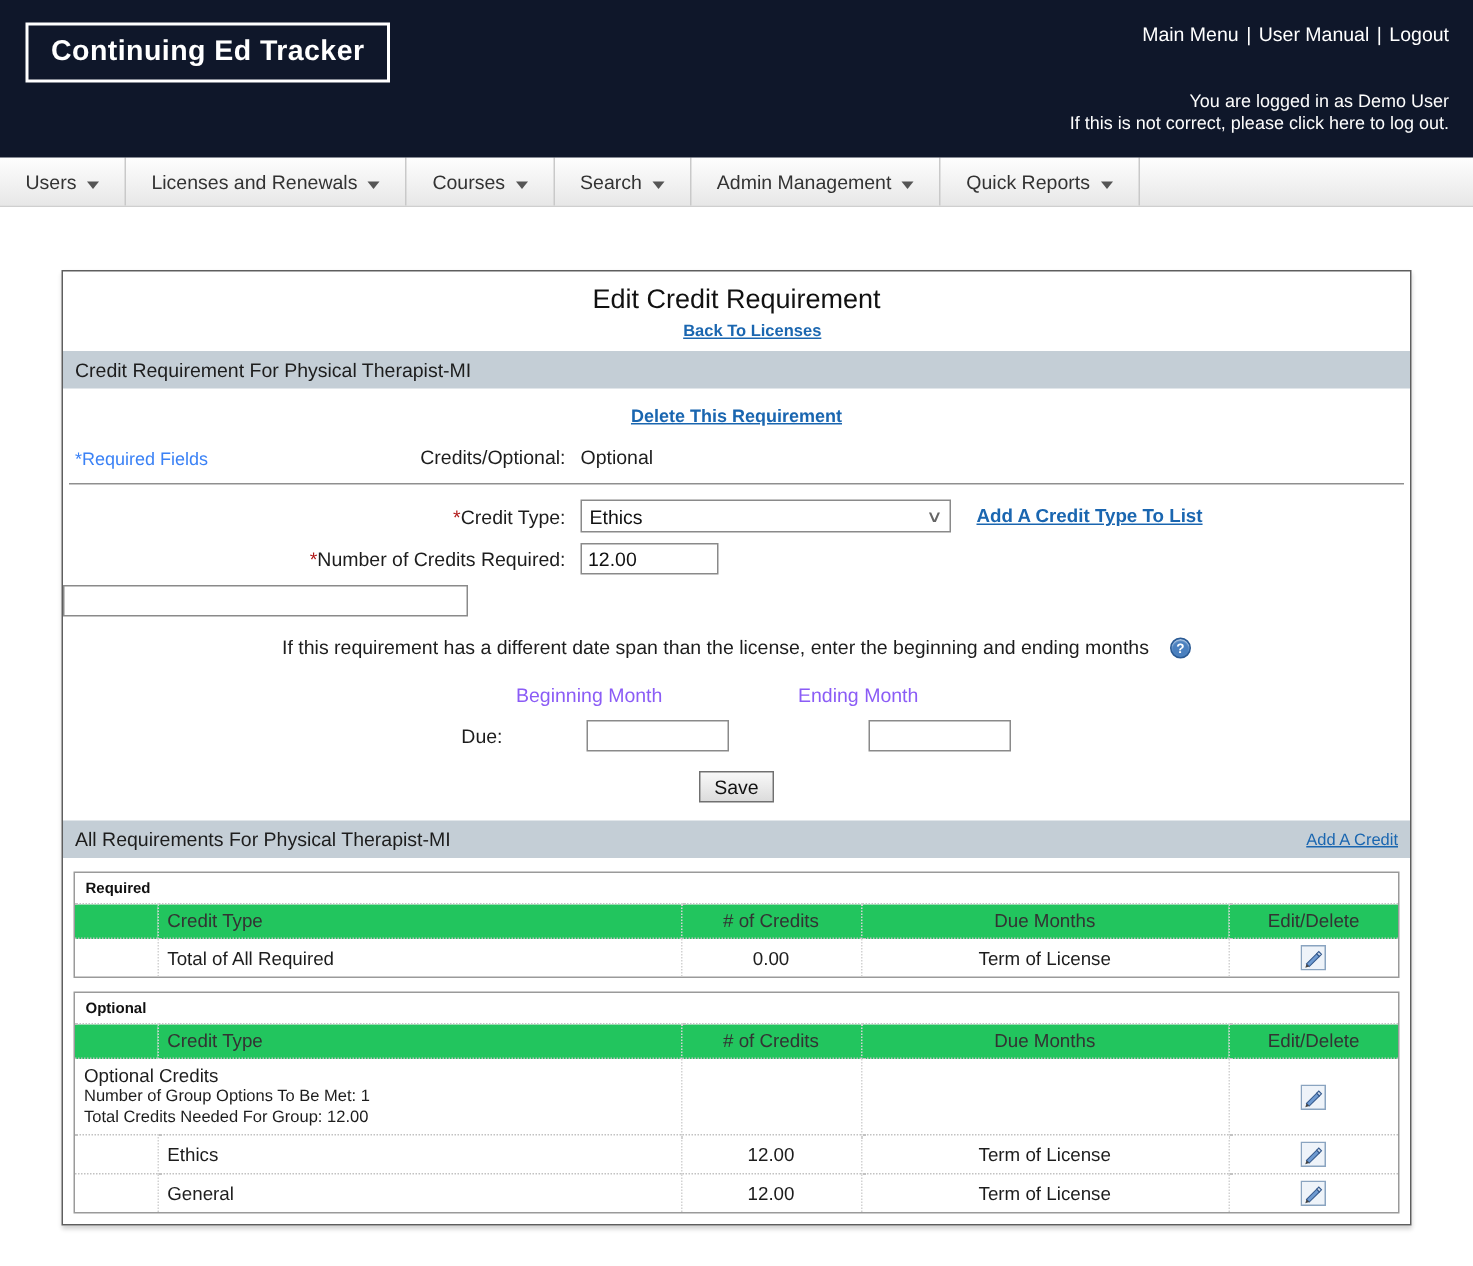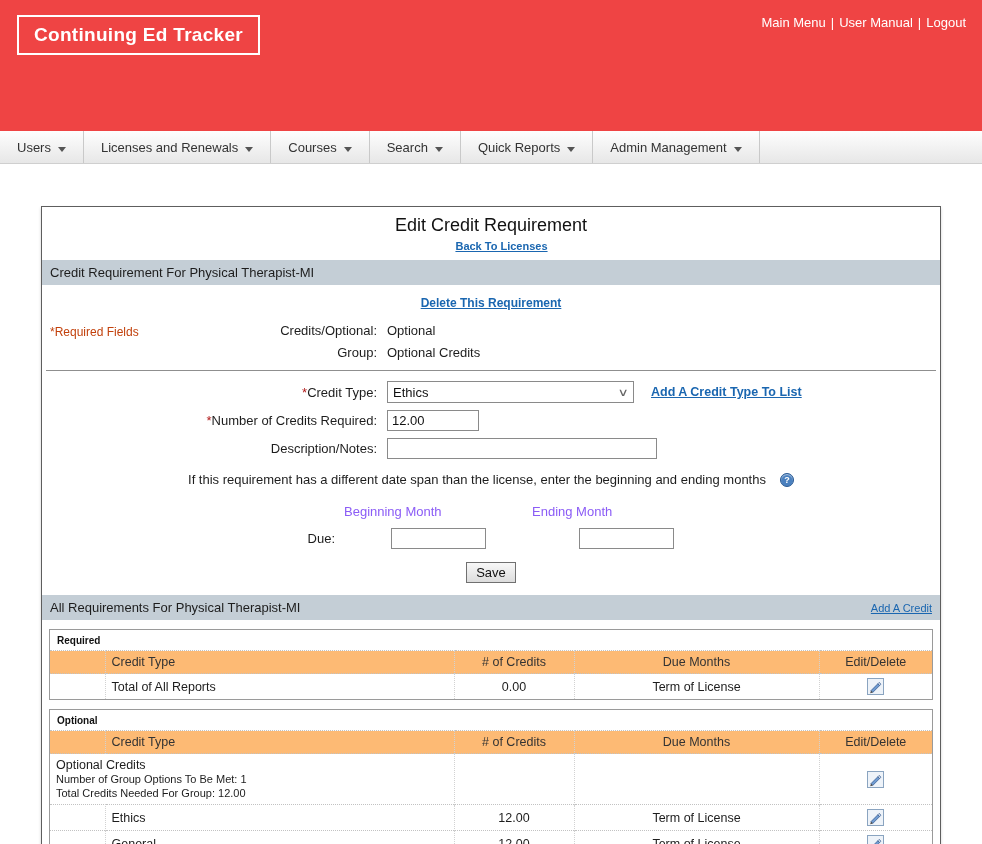--- a/index.html
+++ b/index.html
@@ -6,21 +6,21 @@
   html,body { background:#fff; }
   body {
     width:982px; height:844px; overflow:hidden; position:relative;
     font-family:"Liberation Sans","DejaVu Sans",sans-serif;
     font-size:13px; color:#222;
   }
   a { color:#1a66b0; text-decoration:underline; cursor:pointer; }
 
   
   .top-header {
-    background:#ef4444; height:131px; position:relative; color:#fff;
+    background:#0f172a; height:105px; position:relative; color:#fff;
   }
   .logo-box {
     position:absolute; left:17px; top:15px;
     border:2px solid #fff; padding:7px 15px;
     font-size:19px; font-weight:bold; letter-spacing:.3px; color:#fff;
   }
   .header-links {
     position:absolute; top:15px; right:16px; font-size:13px; color:#fff;
   }
   .header-links a { color:#fff; text-decoration:none; }
@@ -62,21 +62,21 @@
     display:flex; align-items:center; justify-content:space-between;
   }
   .section-bar a { font-size:11px; font-weight:normal; }
 
   
   .form-area { padding:6px 0 0 0; }
   .center-link-row { text-align:center; padding:4px 0 6px 0; }
   .center-link-row a { font-size:12px; font-weight:bold; }
 
   .static-rows { position:relative; }
-  .req-note { position:absolute; left:8px; top:2px; color:#c2410c; font-size:12px; }
+  .req-note { position:absolute; left:8px; top:2px; color:#3b82f6; font-size:12px; }
   .form-row { display:flex; align-items:center; margin:7px 0; }
   .form-label { width:345px; text-align:right; padding-right:10px; color:#1d1d1d; flex:none; }
   .form-value { color:#1d1d1d; }
   .req-star { color:#b11a1a; }
 
   .rule { border:none; border-top:1px solid #8f8f8f; margin:10px 4px 10px 4px; }
 
   .fake-select {
     width:247px; height:22px; border:1px solid #8a8a8a; background:#fff;
     display:flex; align-items:center; justify-content:space-between;
@@ -121,60 +121,64 @@
 
   
   .tables-area { padding:9px 7px 7px 7px; }
   .req-box { border:1px solid #9a9a9a; background:#fff; margin-bottom:9px; }
   .req-box:last-child { margin-bottom:0; }
   .box-title { font-weight:bold; font-size:10px; padding:5px 7px 4px 7px; color:#111; }
 
   table.req-table { width:100%; border-collapse:collapse; table-layout:fixed; font-size:12.5px; }
   .req-table td { padding:4px 6px; border-top:1px dotted #c2c2c2; border-right:1px dotted #d2d2d2; color:#1d1d1d; }
   .req-table td:last-child { border-right:none; }
-  .req-table tr.thead td { background:#fdba74; color:#333; }
+  .req-table tr.thead td { background:#22c55e; color:#333; }
   .req-table .c { text-align:center; }
   .group-cell { line-height:14px; }
   .group-name { font-size:12.5px; }
   .group-sub { font-size:11px; }
   .edit-btn { display:inline-block; width:17px; height:17px; cursor:pointer; vertical-align:middle; }
 </style>
 </head>
 <body>
 
 <div class="top-header">
   <div class="logo-box">Continuing Ed Tracker</div>
   <div class="header-links">
     <a>Main Menu</a><span class="sep">|</span><a>User Manual</a><span class="sep">|</span><a>Logout</a>
   </div>
+  <div class="logged-in">
+    <div>You are logged in as Demo User</div>
+    <div>If this is not correct, please click here to log out.</div>
+  </div>
 </div>
 
 <div class="menu-bar">
   <div class="menu-item">
     <span>Users</span>
     <span class="chev-down"></span>
   </div>
   <div class="menu-item">
     <span>Licenses and Renewals</span>
     <span class="chev-down"></span>
   </div>
   <div class="menu-item">
     <span>Courses</span>
     <span class="chev-down"></span>
   </div>
   <div class="menu-item">
     <span>Search</span>
     <span class="chev-down"></span>
   </div>
   <div class="menu-item">
+    <span>Admin Management</span>
+    <span class="chev-down"></span>
+  </div>
+  <div class="menu-item">
     <span>Quick Reports</span>
-    <span class="chev-down"></span>
-  </div>
-  <div class="menu-item">
-    <span>Admin Management</span>
     <span class="chev-down"></span>
   </div>
 </div>
 
 <div class="panel">
 
   <div class="page-title">Edit Credit Requirement</div>
   <div class="back-link-row">
     <a class="back-link">Back To Licenses</a>
   </div>
@@ -187,45 +191,40 @@
 
     <div class="center-link-row">
       <a>Delete This Requirement</a>
     </div>
 
     <div class="static-rows">
       <span class="req-note">*Required Fields</span>
       <div class="form-row">
         <div class="form-label">Credits/Optional:</div>
         <div class="form-value">Optional</div>
-      </div>
-      <div class="form-row">
-        <div class="form-label">Group:</div>
-        <div class="form-value">Optional Credits</div>
       </div>
     </div>
 
     <hr class="rule">
 
     <div class="form-row">
       <div class="form-label"><span class="req-star">*</span><span>Credit Type:</span></div>
       <div class="fake-select">
         <span>Ethics</span>
         <span class="sel-chev">∨</span>
       </div>
       <a class="inline-link">Add A Credit Type To List</a>
     </div>
 
     <div class="form-row">
       <div class="form-label"><span class="req-star">*</span><span>Number of Credits Required:</span></div>
       <input class="txt-input w-credits" value="12.00" style="">
     </div>
 
     <div class="form-row">
-      <div class="form-label">Description/Notes:</div>
       <input class="txt-input w-desc" value="" style="">
     </div>
 
     <div class="date-note-row">
       <span>If this requirement has a different date span than the license, enter the beginning and ending months</span>
       <span class="help-icon">?</span>
     </div>
 
     <div class="months-grid">
       <div></div>
@@ -265,21 +264,21 @@
         <tbody>
             <tr class="thead">
           <td></td>
           <td>Credit Type</td>
           <td class="c"># of Credits</td>
           <td class="c">Due Months</td>
           <td class="c">Edit/Delete</td>
         </tr>
         <tr>
           <td></td>
-          <td>Total of All Reports</td>
+          <td>Total of All Required</td>
           <td class="c">0.00</td>
           <td class="c">Term of License</td>
           <td class="c">
             <span class="edit-btn">
               <svg viewBox="0 0 17 17" width="17" height="17">
                     <rect x="0.5" y="0.5" width="16" height="16" fill="#eef3f9" stroke="#8aa4c0"></rect>
                     <path d="M4 12.6 L10.8 5.8 L12.6 7.6 L5.8 14.4 Z" fill="#6f9bd1" stroke="#33588c" stroke-width="0.7"></path>
                     <path d="M4 12.6 L5.8 14.4 L3.2 15.2 Z" fill="#444"></path>
                     <path d="M10.8 5.8 L12.2 4.4 L14 6.2 L12.6 7.6 Z" fill="#c9d8ea" stroke="#33588c" stroke-width="0.7"></path>
                   </svg>

